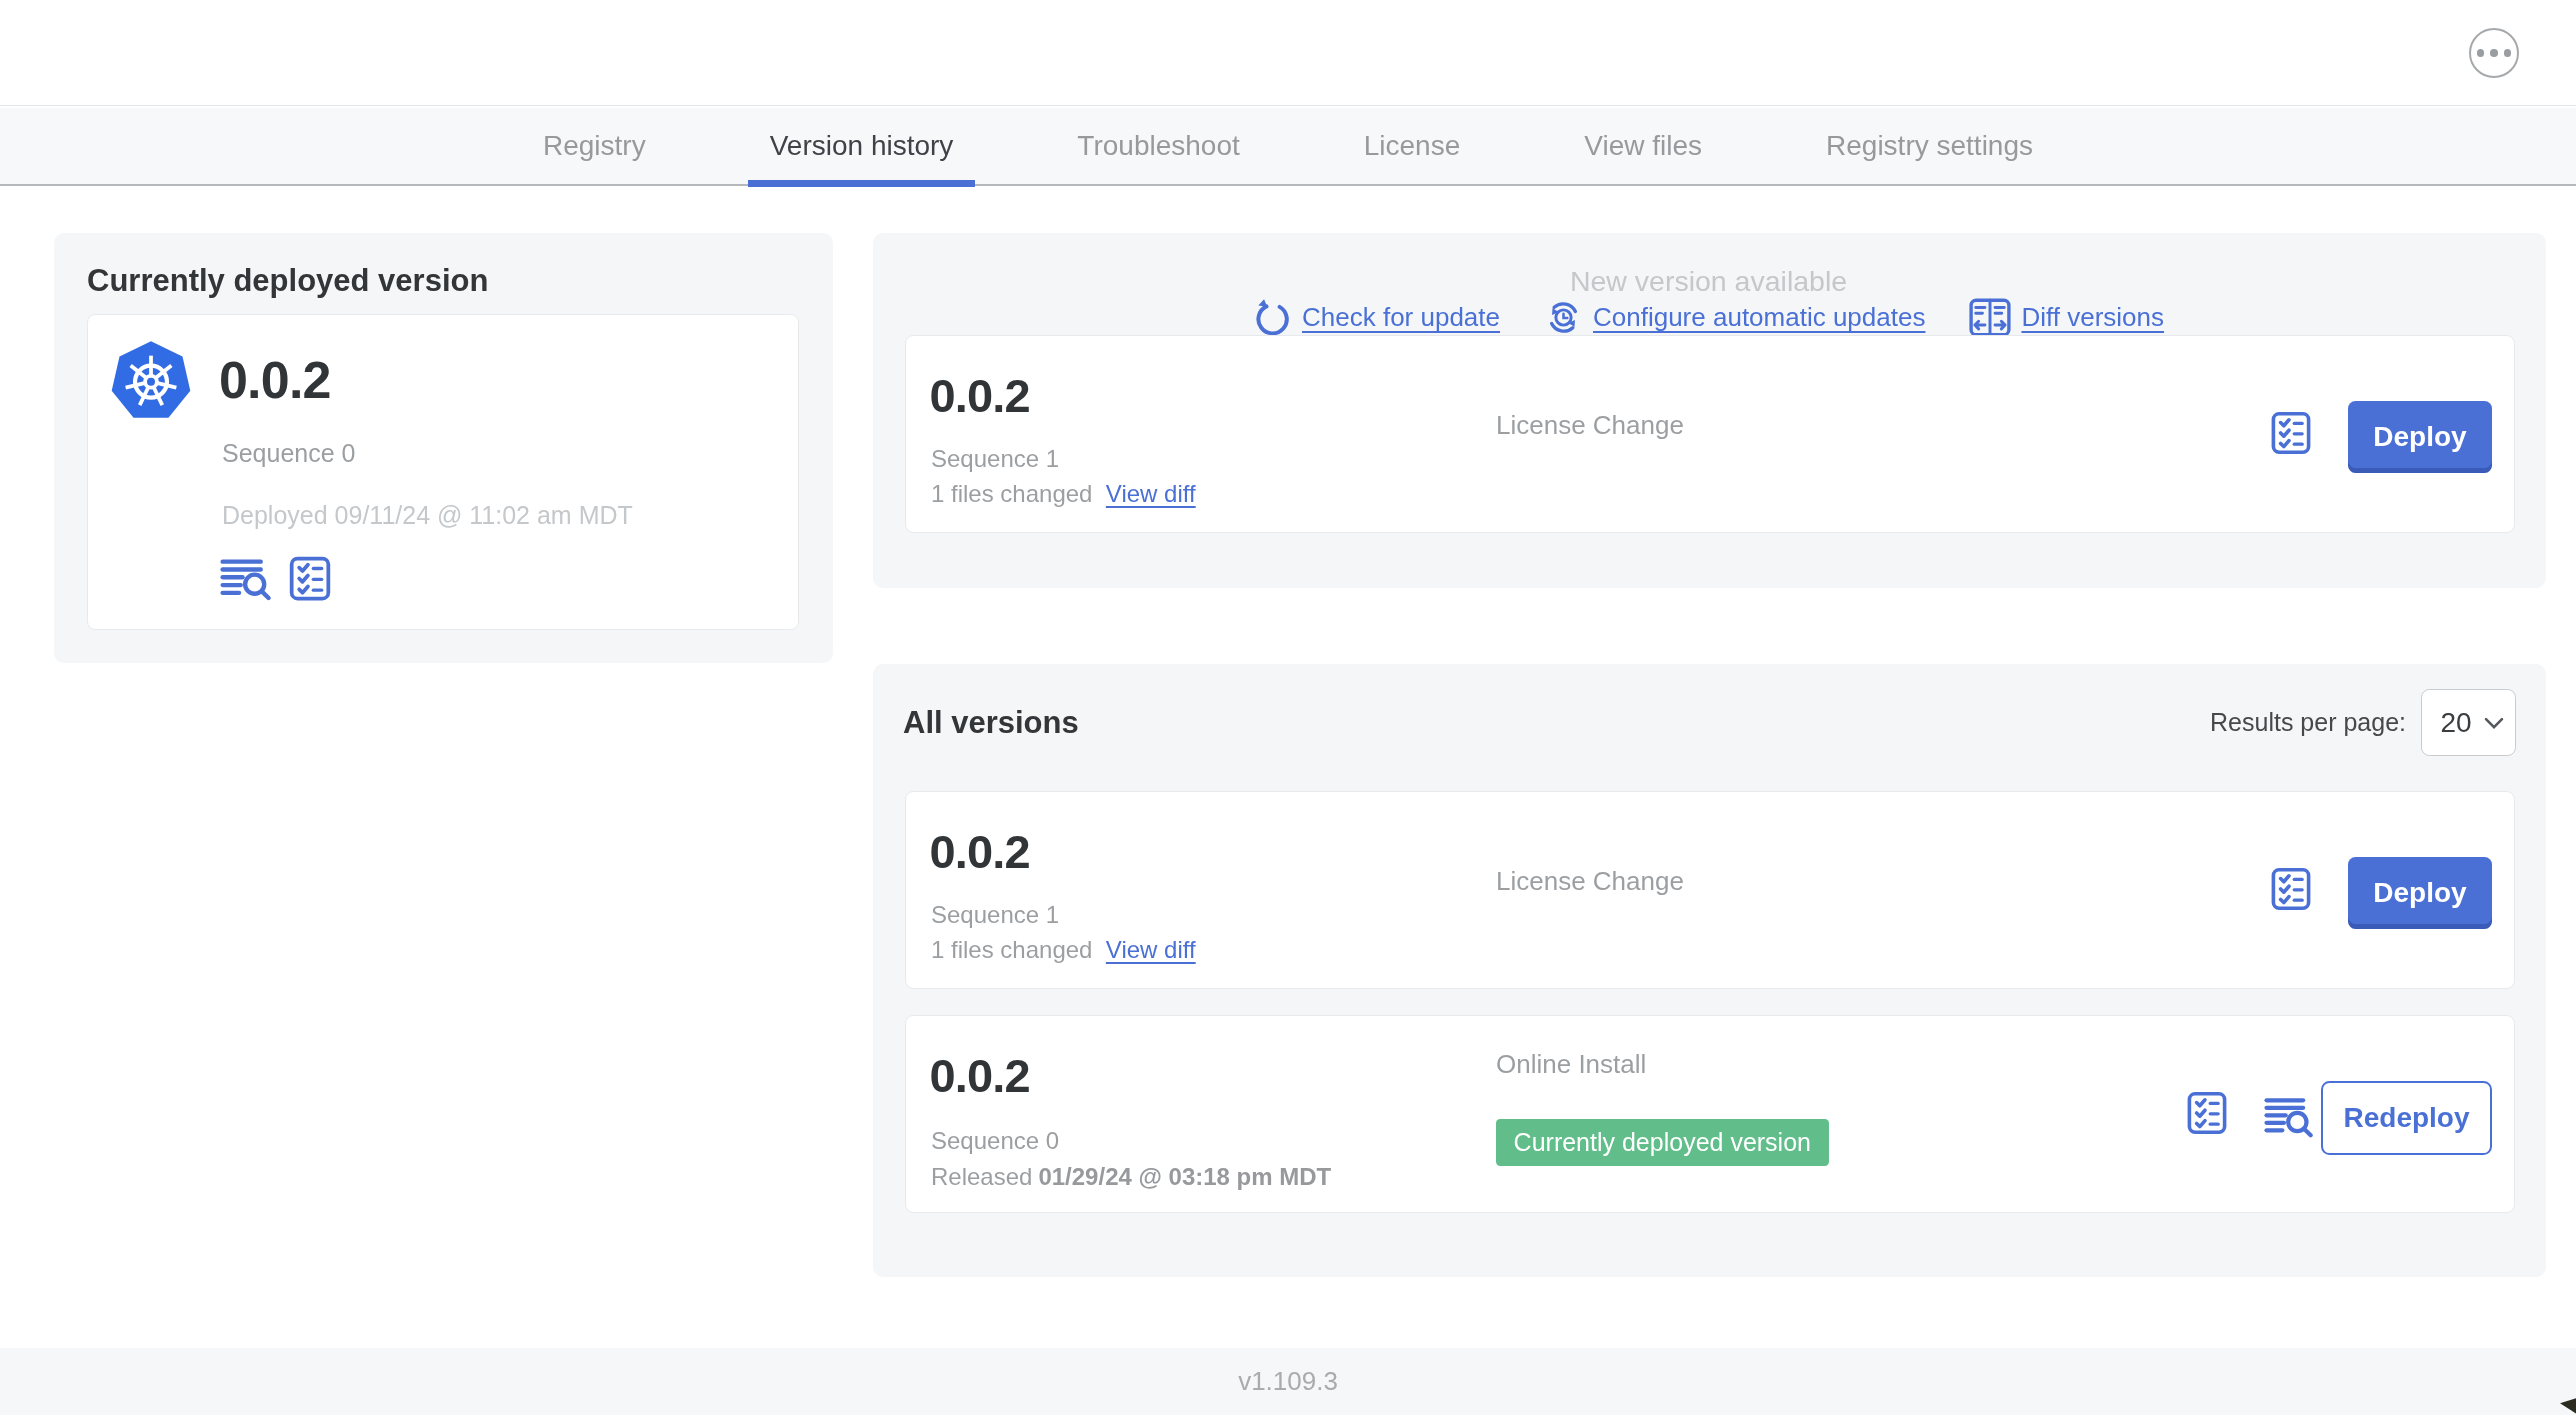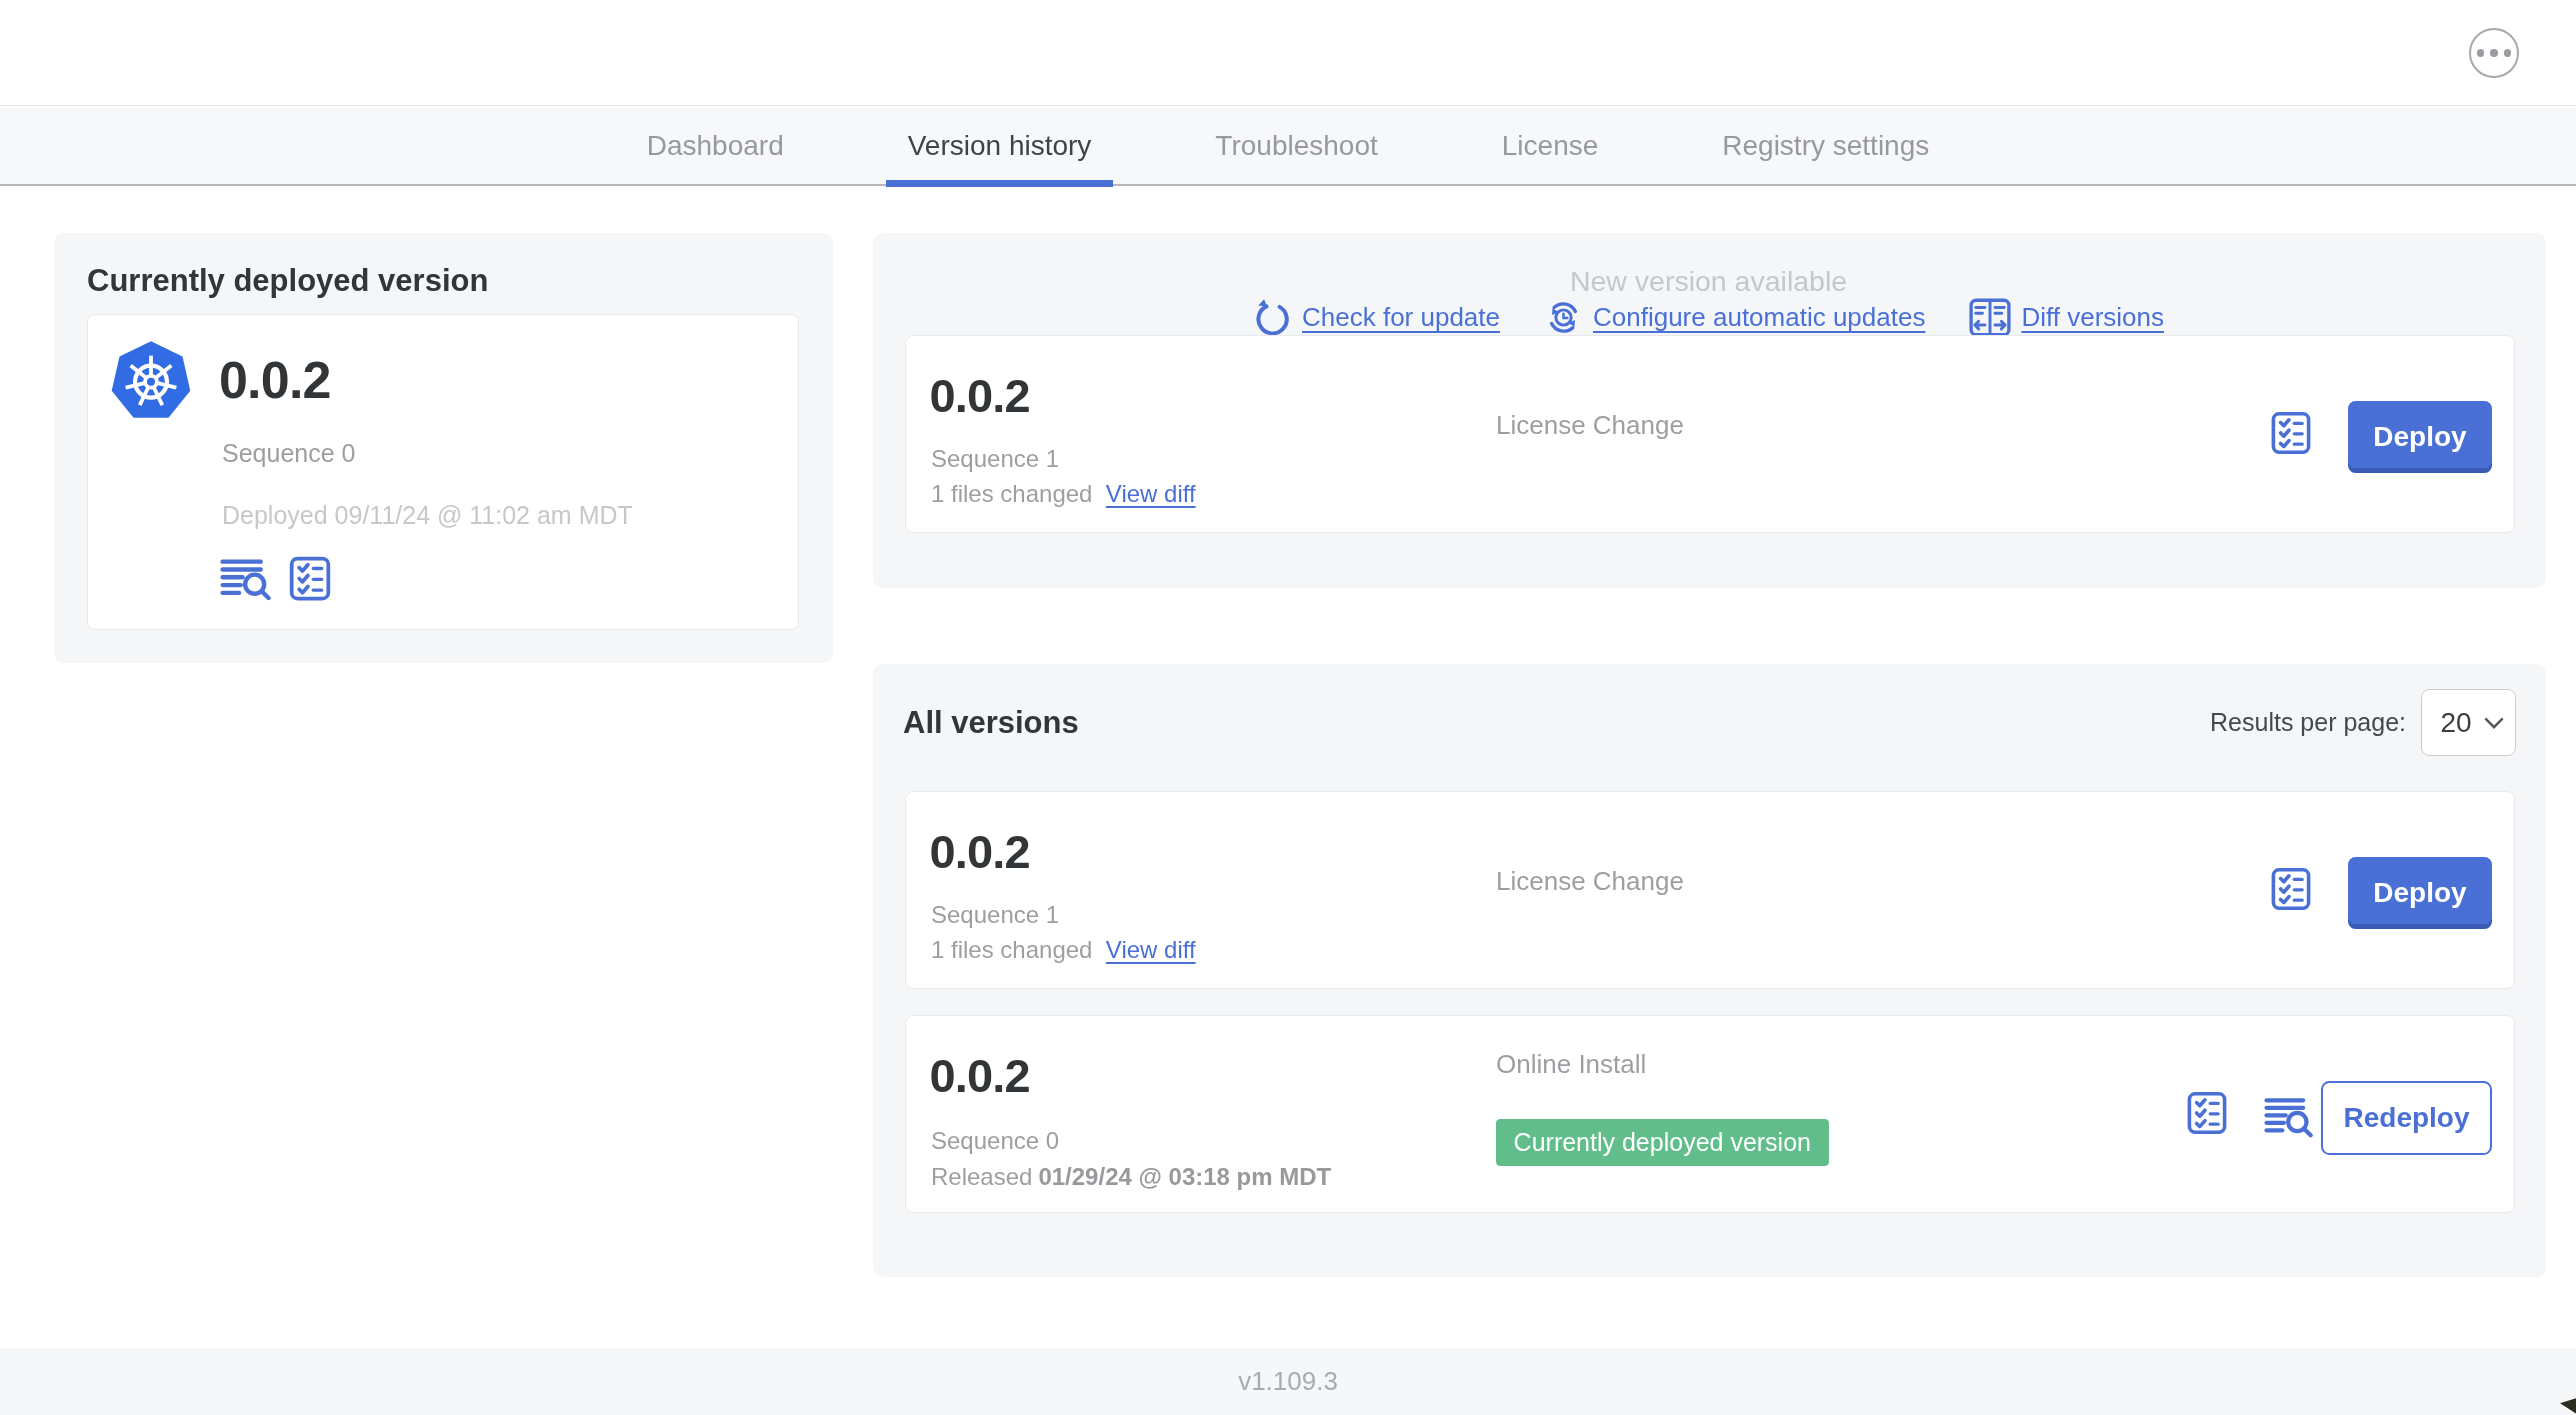--- a/index.html
+++ b/index.html
@@ -95,30 +95,33 @@
   <header class="app-header">
     <button class="ellipsis-btn" aria-label="more options">
       <span class="dot"></span>
       <span class="dot"></span>
       <span class="dot"></span>
     </button>
   </header>
 
   <nav class="app-nav">
     <div class="nav-tab">
-        <span>Dashboard</span>
+        <span>Registry</span>
       </div>
     <div class="nav-tab active">
         <span>Version history</span>
       </div>
     <div class="nav-tab">
         <span>Troubleshoot</span>
       </div>
     <div class="nav-tab">
         <span>License</span>
+      </div>
+    <div class="nav-tab">
+        <span>View files</span>
       </div>
     <div class="nav-tab">
         <span>Registry settings</span>
       </div>
   </nav>
 
   <section class="panel panel-current">
     <h2 class="panel-h2">Currently deployed version</h2>
     <div class="card cur-card">
       <span class="k8s-logo icon">

